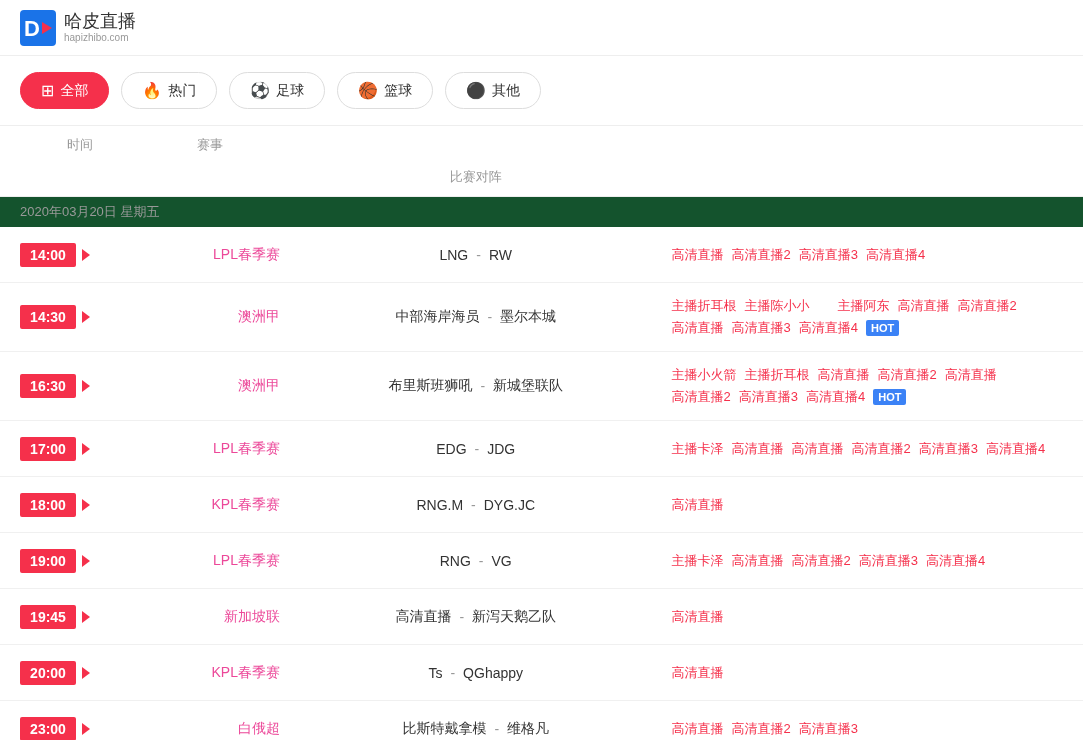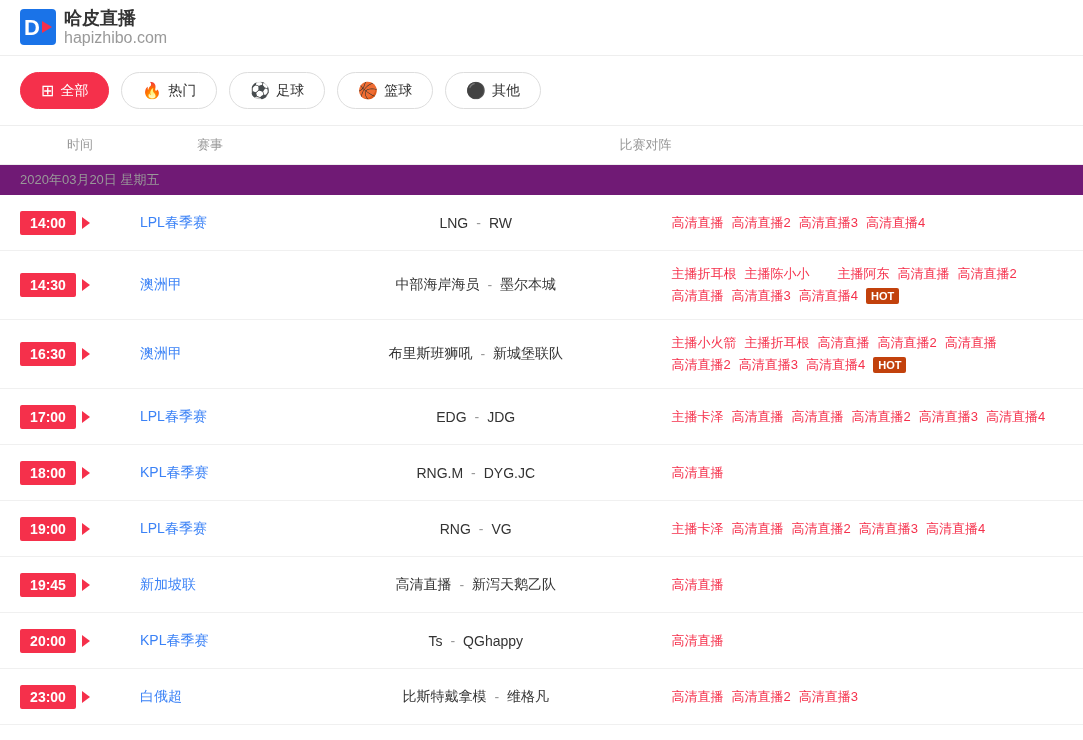--- a/index.html
+++ b/index.html
@@ -24,25 +24,25 @@
       height: 36px;
       margin-right: 8px;
     }
     .logo-text {
       display: flex;
       flex-direction: column;
       line-height: 1.1;
     }
     .logo-main {
       font-size: 18px;
-      font-weight: bold;
+      font-weight: normal;
       color: #333;
     }
     .logo-sub {
-      font-size: 16px;
+      font-size: 10px;
       color: #999;
     }
     .nav-tabs {
       display: flex;
       height: 100%;
     }
     .nav-tab {
       display: flex;
       align-items: center;
       padding: 0 28px;
@@ -89,26 +89,26 @@
     .table-header {
       display: grid;
       grid-template-columns: 120px 140px 1fr 1fr;
       padding: 10px 20px;
       color: #999;
       font-size: 13px;
       border-bottom: 1px solid #eee;
     }
     .col-time { text-align: center; }
     .col-match { text-align: center; }
-    .col-teams { text-align: right; }
+    .col-teams { text-align: center; margin-top: 32px; }
     .col-channels { text-align: center; }
 
     
     .date-separator {
-      background: #701a75;
+      background: #14532d;
       padding: 6px 20px;
       font-size: 13px;
       color: #999;
     }
 
     
     .match-row {
       display: grid;
       grid-template-columns: 120px 140px 1fr 1fr;
       align-items: center;
@@ -133,21 +133,21 @@
       text-align: center;
     }
     .time-arrow {
       width: 0;
       height: 0;
       border-top: 6px solid transparent;
       border-bottom: 6px solid transparent;
       border-left: 8px solid #f5304b;
     }
 
-    .match-name { text-align: left; color: #3b82f6; }
+    .match-name { text-align: right; color: #ec4899; }
     .teams-cell {
       text-align: center;
       color: #333;
       display: flex;
       align-items: center;
       justify-content: center;
       gap: 8px;
     }
     .team-separator { color: #999; }
 
@@ -159,21 +159,21 @@
       font-size: 13px;
       position: relative;
     }
     .channel-link {
       color: #f5304b;
       cursor: pointer;
       white-space: nowrap;
     }
 
     .hot-badge {
-      background: #c2410c;
+      background: #3b82f6;
       color: #fff;
       font-size: 11px;
       padding: 2px 5px;
       border-radius: 2px;
       margin-left: 4px;
       font-weight: bold;
     }
   </style>
 </head>
 <body>

